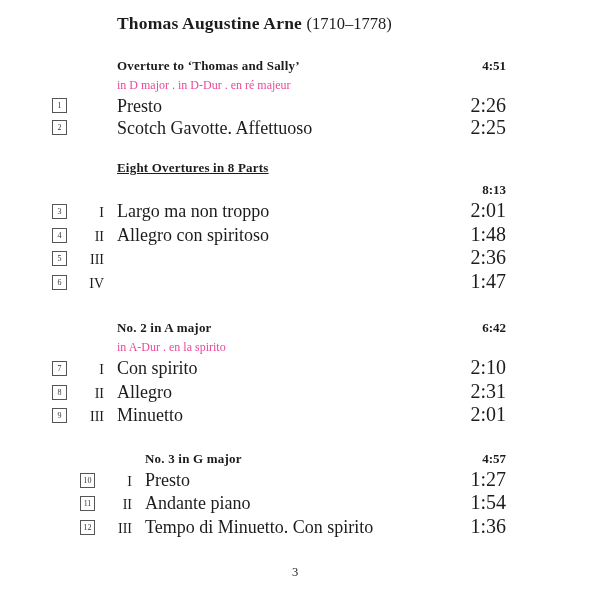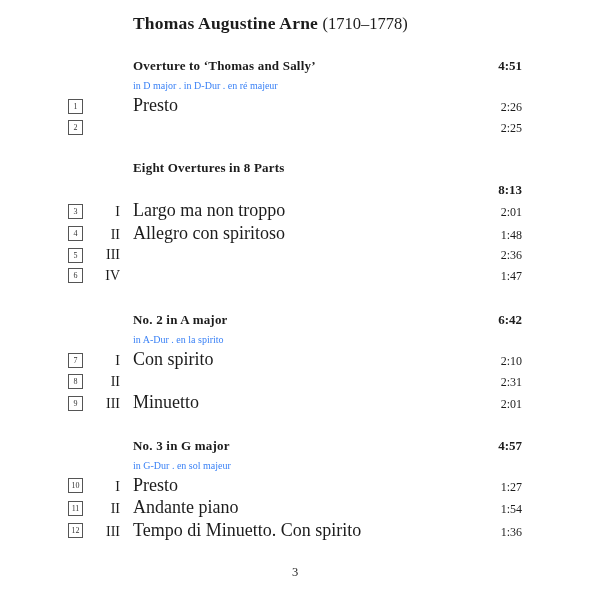--- a/index.html
+++ b/index.html
@@ -13,59 +13,59 @@
     -webkit-font-smoothing: antialiased;
   }
   .page {
     position: relative;
     width: 600px;
     height: 600px;
     overflow: hidden;
   }
   .content {
     position: absolute;
-    left: 68px;
+    left: 52px;
     top: 12px;
     width: 454px;
   }
   .composer-line {
     margin-left: 65px;
     font-size: 17.5px;
     line-height: 22px;
     white-space: nowrap;
   }
   .composer-name { font-weight: bold; letter-spacing: 0.2px; }
   .composer-dates { font-weight: normal; font-size: 16.5px; }
 
   .row {
     display: grid;
     grid-template-columns: 16px 36px 13px 1fr auto;
     align-items: baseline;
   }
   .head-row   { line-height: 21px; }
-  .group-row  { line-height: 23px; }
+  .group-row  { line-height: 23px; text-decoration: underline; }
   .sub-row    { line-height: 19px; }
   .track-row  { line-height: 20.5px; }
 
   .work-title, .group-title {
     grid-column: 4;
     font-weight: bold;
     font-size: 13px;
     letter-spacing: 0.2px;
   }
   .work-duration {
     grid-column: 5;
     font-weight: bold;
     font-size: 13px;
     text-align: right;
   }
   .work-subtitle {
     grid-column: 4;
-    font-size: 10px;
-    color: #3b82f6;
+    font-size: 12px;
+    color: #ec4899;
   }
   .tracknum-box {
     grid-column: 1;
     align-self: center;
     width: 13px;
     height: 13px;
     border: 1px solid #555;
     font-size: 8px;
     line-height: 13px;
     text-align: center;
@@ -76,26 +76,26 @@
     text-align: right;
     font-size: 14px;
   }
   .track-title {
     grid-column: 4;
     font-size: 18px;
   }
   .track-time {
     grid-column: 5;
     text-align: center;
-    font-size: 12px;
+    font-size: 20px;
   }
   .sec-1 { margin-top: 20px; }
   .sec-2 { margin-top: 18px; }
   .sec-3 { margin-top: 23px; }
-  .sec-4 { margin-top: 20px; }
+  .sec-4 { margin-top: 20px; margin-left: 28px; }
 
   .page-number {
     position: absolute;
     top: 565px;
     left: 68px;
     width: 454px;
     text-align: center;
     font-size: 12.5px;
     color: #222;
   }
@@ -121,20 +121,21 @@
       </div>
       <div class="row track-row">
         <span class="tracknum-box">1</span>
         <span class="movement"></span>
         <span class="track-title">Presto</span>
         <span class="track-time">2:26</span>
       </div>
       <div class="row track-row">
         <span class="tracknum-box">2</span>
         <span class="movement"></span>
+        <span class="track-title">Scotch Gavotte. Affettuoso</span>
         <span class="track-time">2:25</span>
       </div>
     </div>
 
     <div class="section sec-2">
       <div class="row group-row">
         <span class="group-title">Eight Overtures in 8 Parts</span>
       </div>
       <div class="row head-row">
         <span class="work-duration">8:13</span>
@@ -173,38 +174,36 @@
       </div>
       <div class="row track-row">
         <span class="tracknum-box">7</span>
         <span class="movement">I</span>
         <span class="track-title">Con spirito</span>
         <span class="track-time">2:10</span>
       </div>
       <div class="row track-row">
         <span class="tracknum-box">8</span>
         <span class="movement">II</span>
+        <span class="track-title">Allegro</span>
         <span class="track-time">2:31</span>
       </div>
       <div class="row track-row">
         <span class="tracknum-box">9</span>
         <span class="movement">III</span>
         <span class="track-title">Minuetto</span>
         <span class="track-time">2:01</span>
       </div>
     </div>
 
     <div class="section sec-4">
       <div class="row head-row">
         <span class="work-title">No. 3 in G major</span>
         <span class="work-duration">4:57</span>
       </div>
-      <div class="row sub-row">
-        <span class="work-subtitle">in G-Dur . en sol majeur</span>
-      </div>
       <div class="row track-row">
         <span class="tracknum-box">10</span>
         <span class="movement">I</span>
         <span class="track-title">Presto</span>
         <span class="track-time">1:27</span>
       </div>
       <div class="row track-row">
         <span class="tracknum-box">11</span>
         <span class="movement">II</span>
         <span class="track-title">Andante piano</span>

